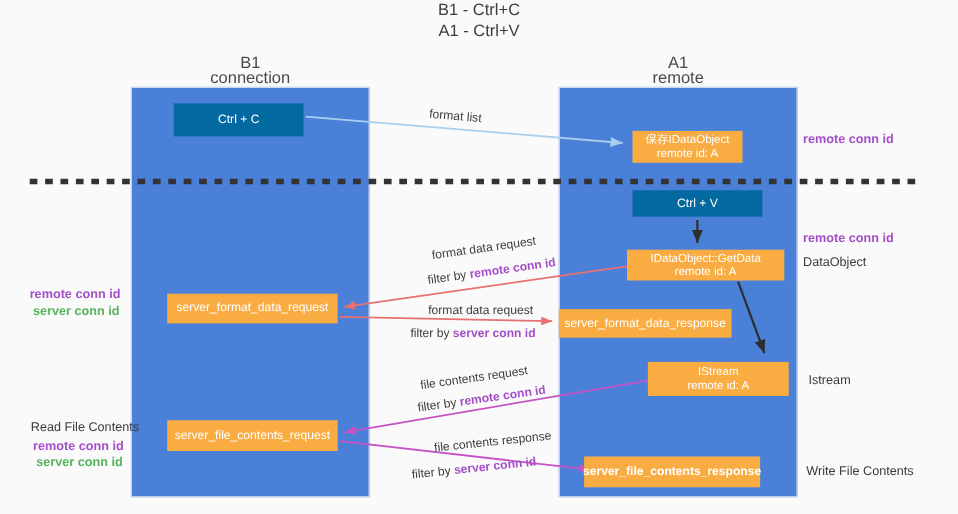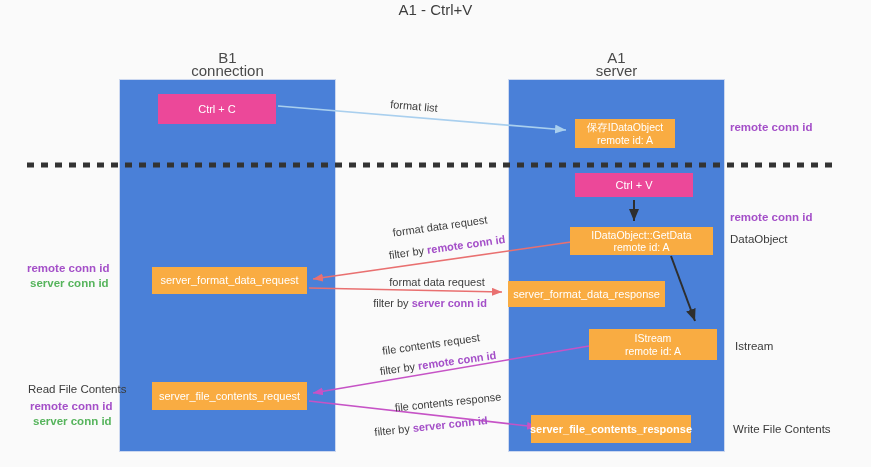--- a/index.html
+++ b/index.html
@@ -12,44 +12,45 @@
            font-size:15px; line-height:19px; }
   .actor-header { width:217px; text-align:center; color:#4a4a4a;
                   font-size:15px; line-height:13px; top:51px; }
   .lifeline { width:217px; height:373px; top:79px; background:#4a80d8;
               border:1px solid #ccd8f0; box-sizing:border-box; }
   .svg-layer { left:0; top:0; width:871px; height:467px; pointer-events:none; }
   .box { display:flex; flex-direction:column; justify-content:center;
          align-items:center; color:#ffffff; text-align:center;
          font-size:11px; line-height:13px; box-sizing:border-box; }
   .box.two { font-size:10.5px; line-height:12.5px; }
-  .box.green  { background:#ec4899; }
+  .box.green  { background:#0369a1; }
   .box.orange { background:#f9ac42; }
   .arrow-label { font-size:11px; color:#3d3d3d; white-space:nowrap;
                  transform-origin:center; }
   .side-label { font-size:11.5px; color:#3a3a3a; white-space:nowrap; }
   .purple { color:#a44fc8; font-weight:bold; }
   .green-text { color:#56b45c; font-weight:bold; }
 </style>
 </head>
 <body>
 
 <div class="canvas">
 
   <div class="abs title">
+    <div>B1 - Ctrl+C</div>
     <div>A1 - Ctrl+V</div>
   </div>
 
   <div class="abs actor-header" style="left:119px;">
     <div>B1</div>
     <div>connection</div>
   </div>
   <div class="abs actor-header" style="left:508px;">
     <div>A1</div>
-    <div>server</div>
+    <div>remote</div>
   </div>
 
   <div class="abs lifeline" style="left:119px;"></div>
   <div class="abs lifeline" style="left:508px;"></div>
 
   <svg class="abs svg-layer" viewBox="0 0 871 467">
     <defs>
       <marker id="mh-blue" markerUnits="userSpaceOnUse" markerWidth="13" markerHeight="11" refX="11" refY="4.5" orient="auto">
         <path d="M0,0 L11,4.5 L0,9 Z" fill="#a9cfee"></path>
       </marker>

